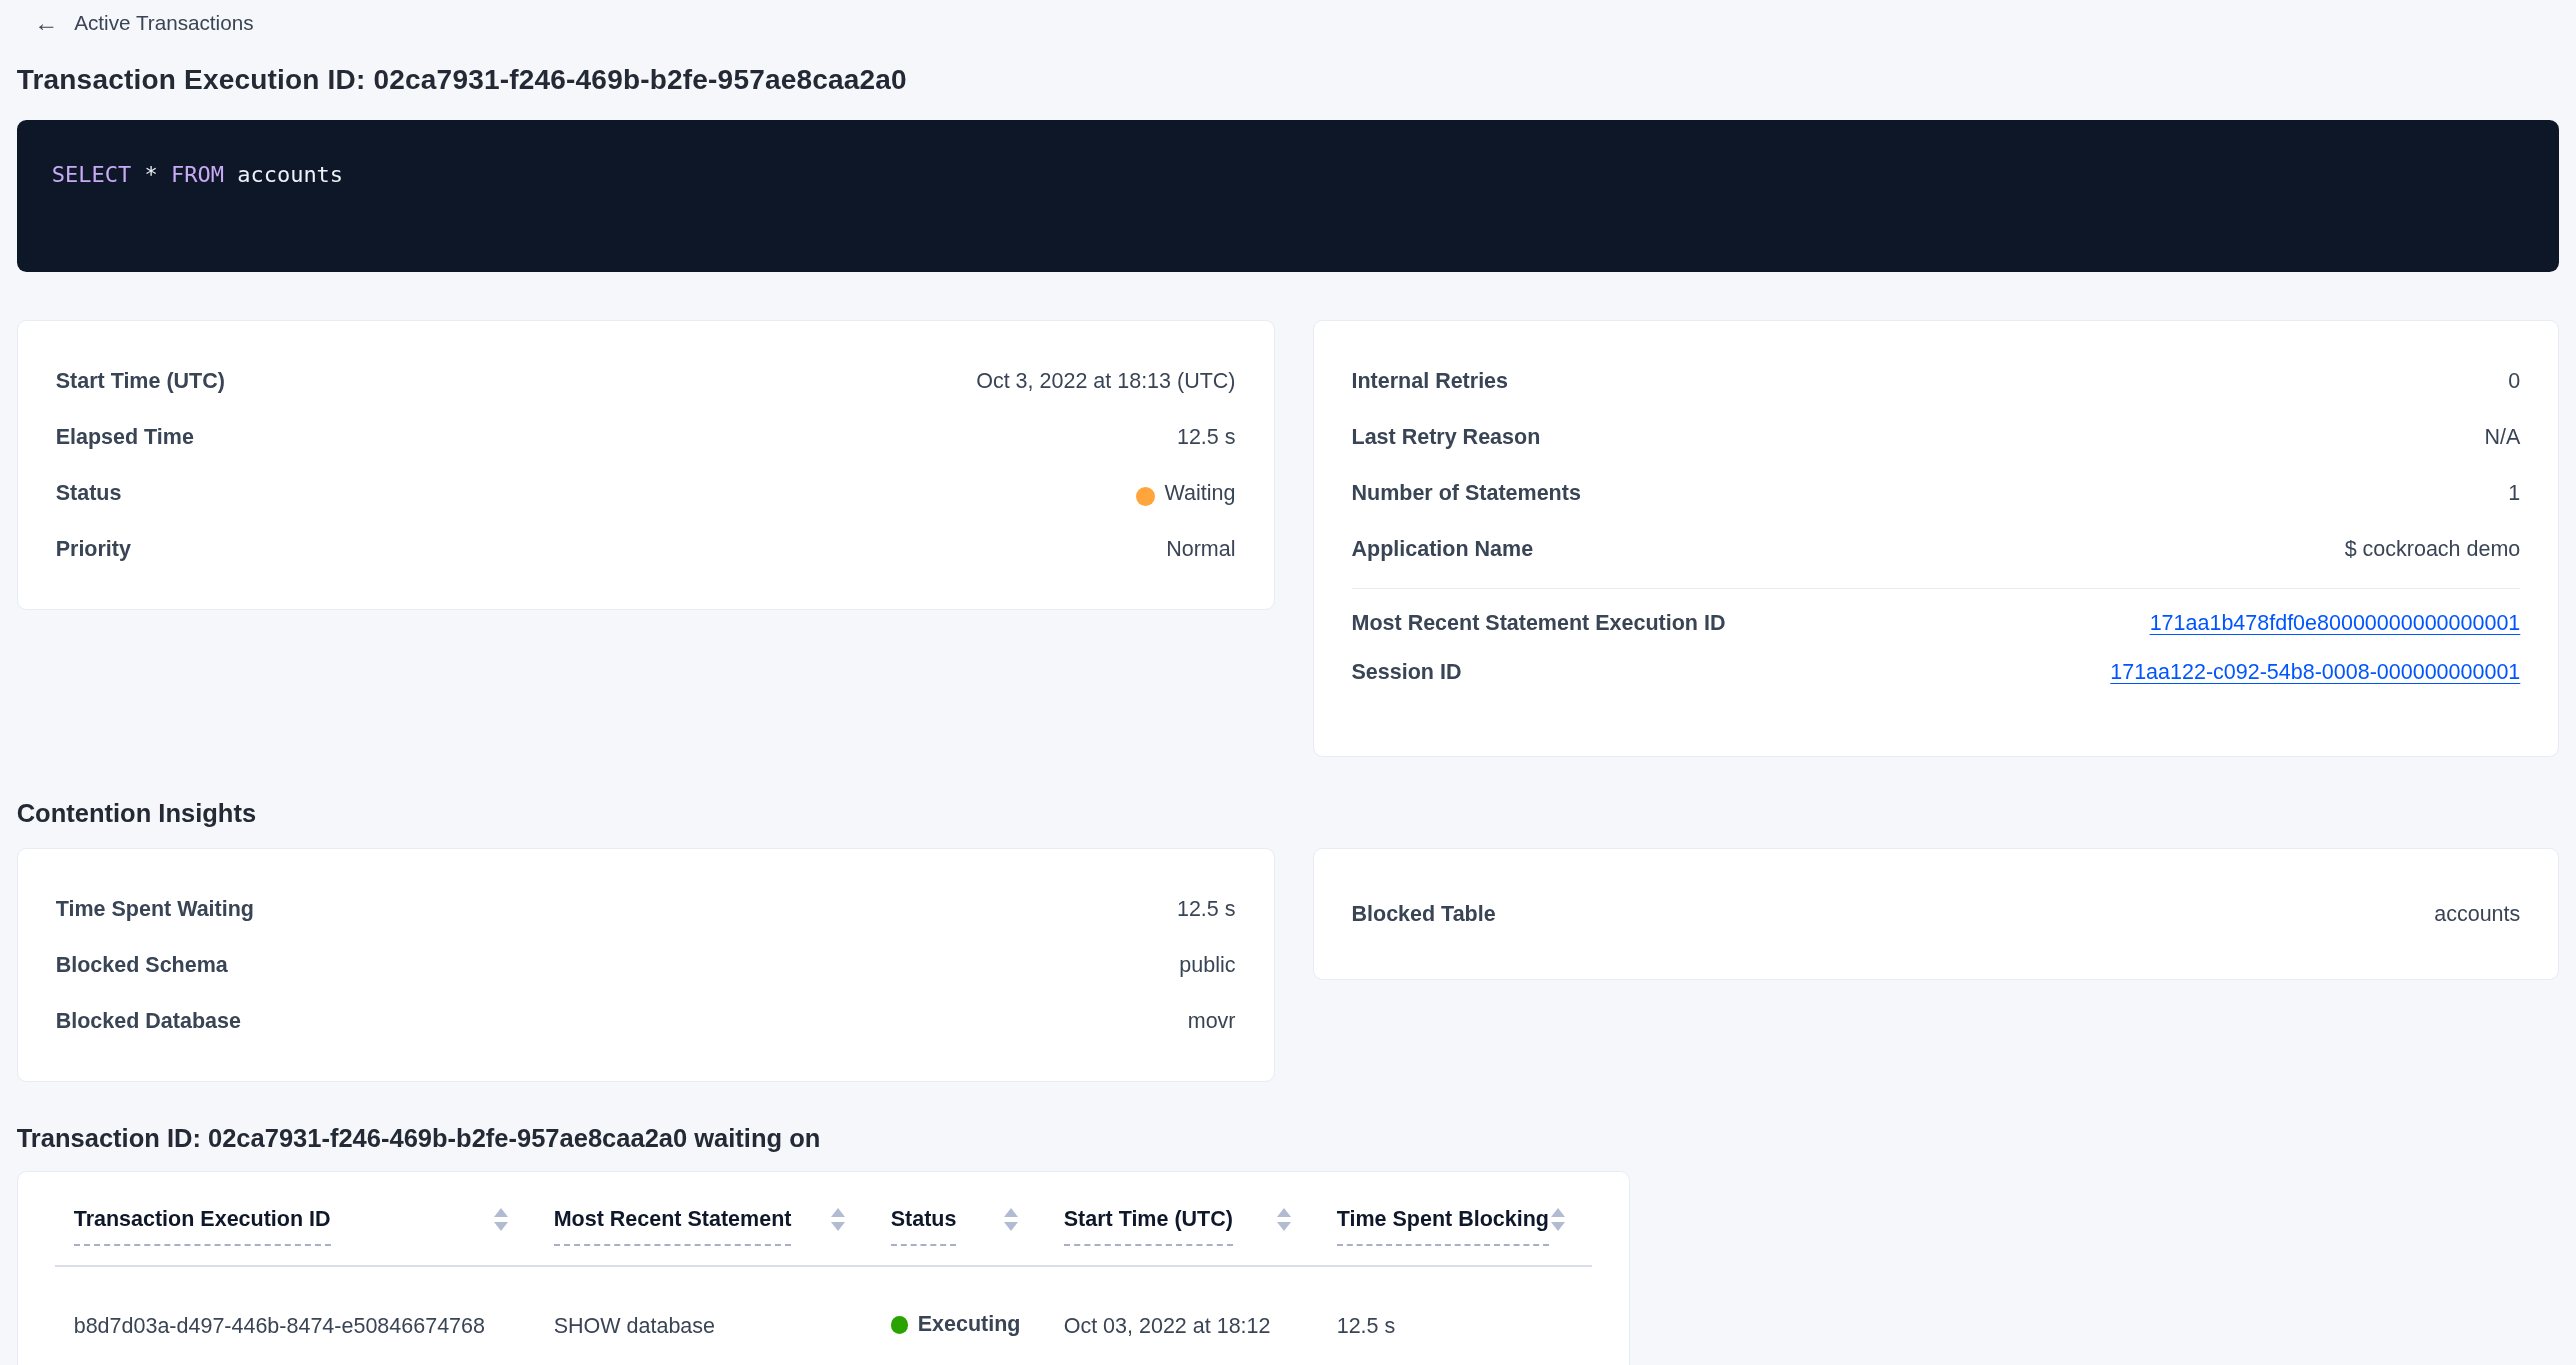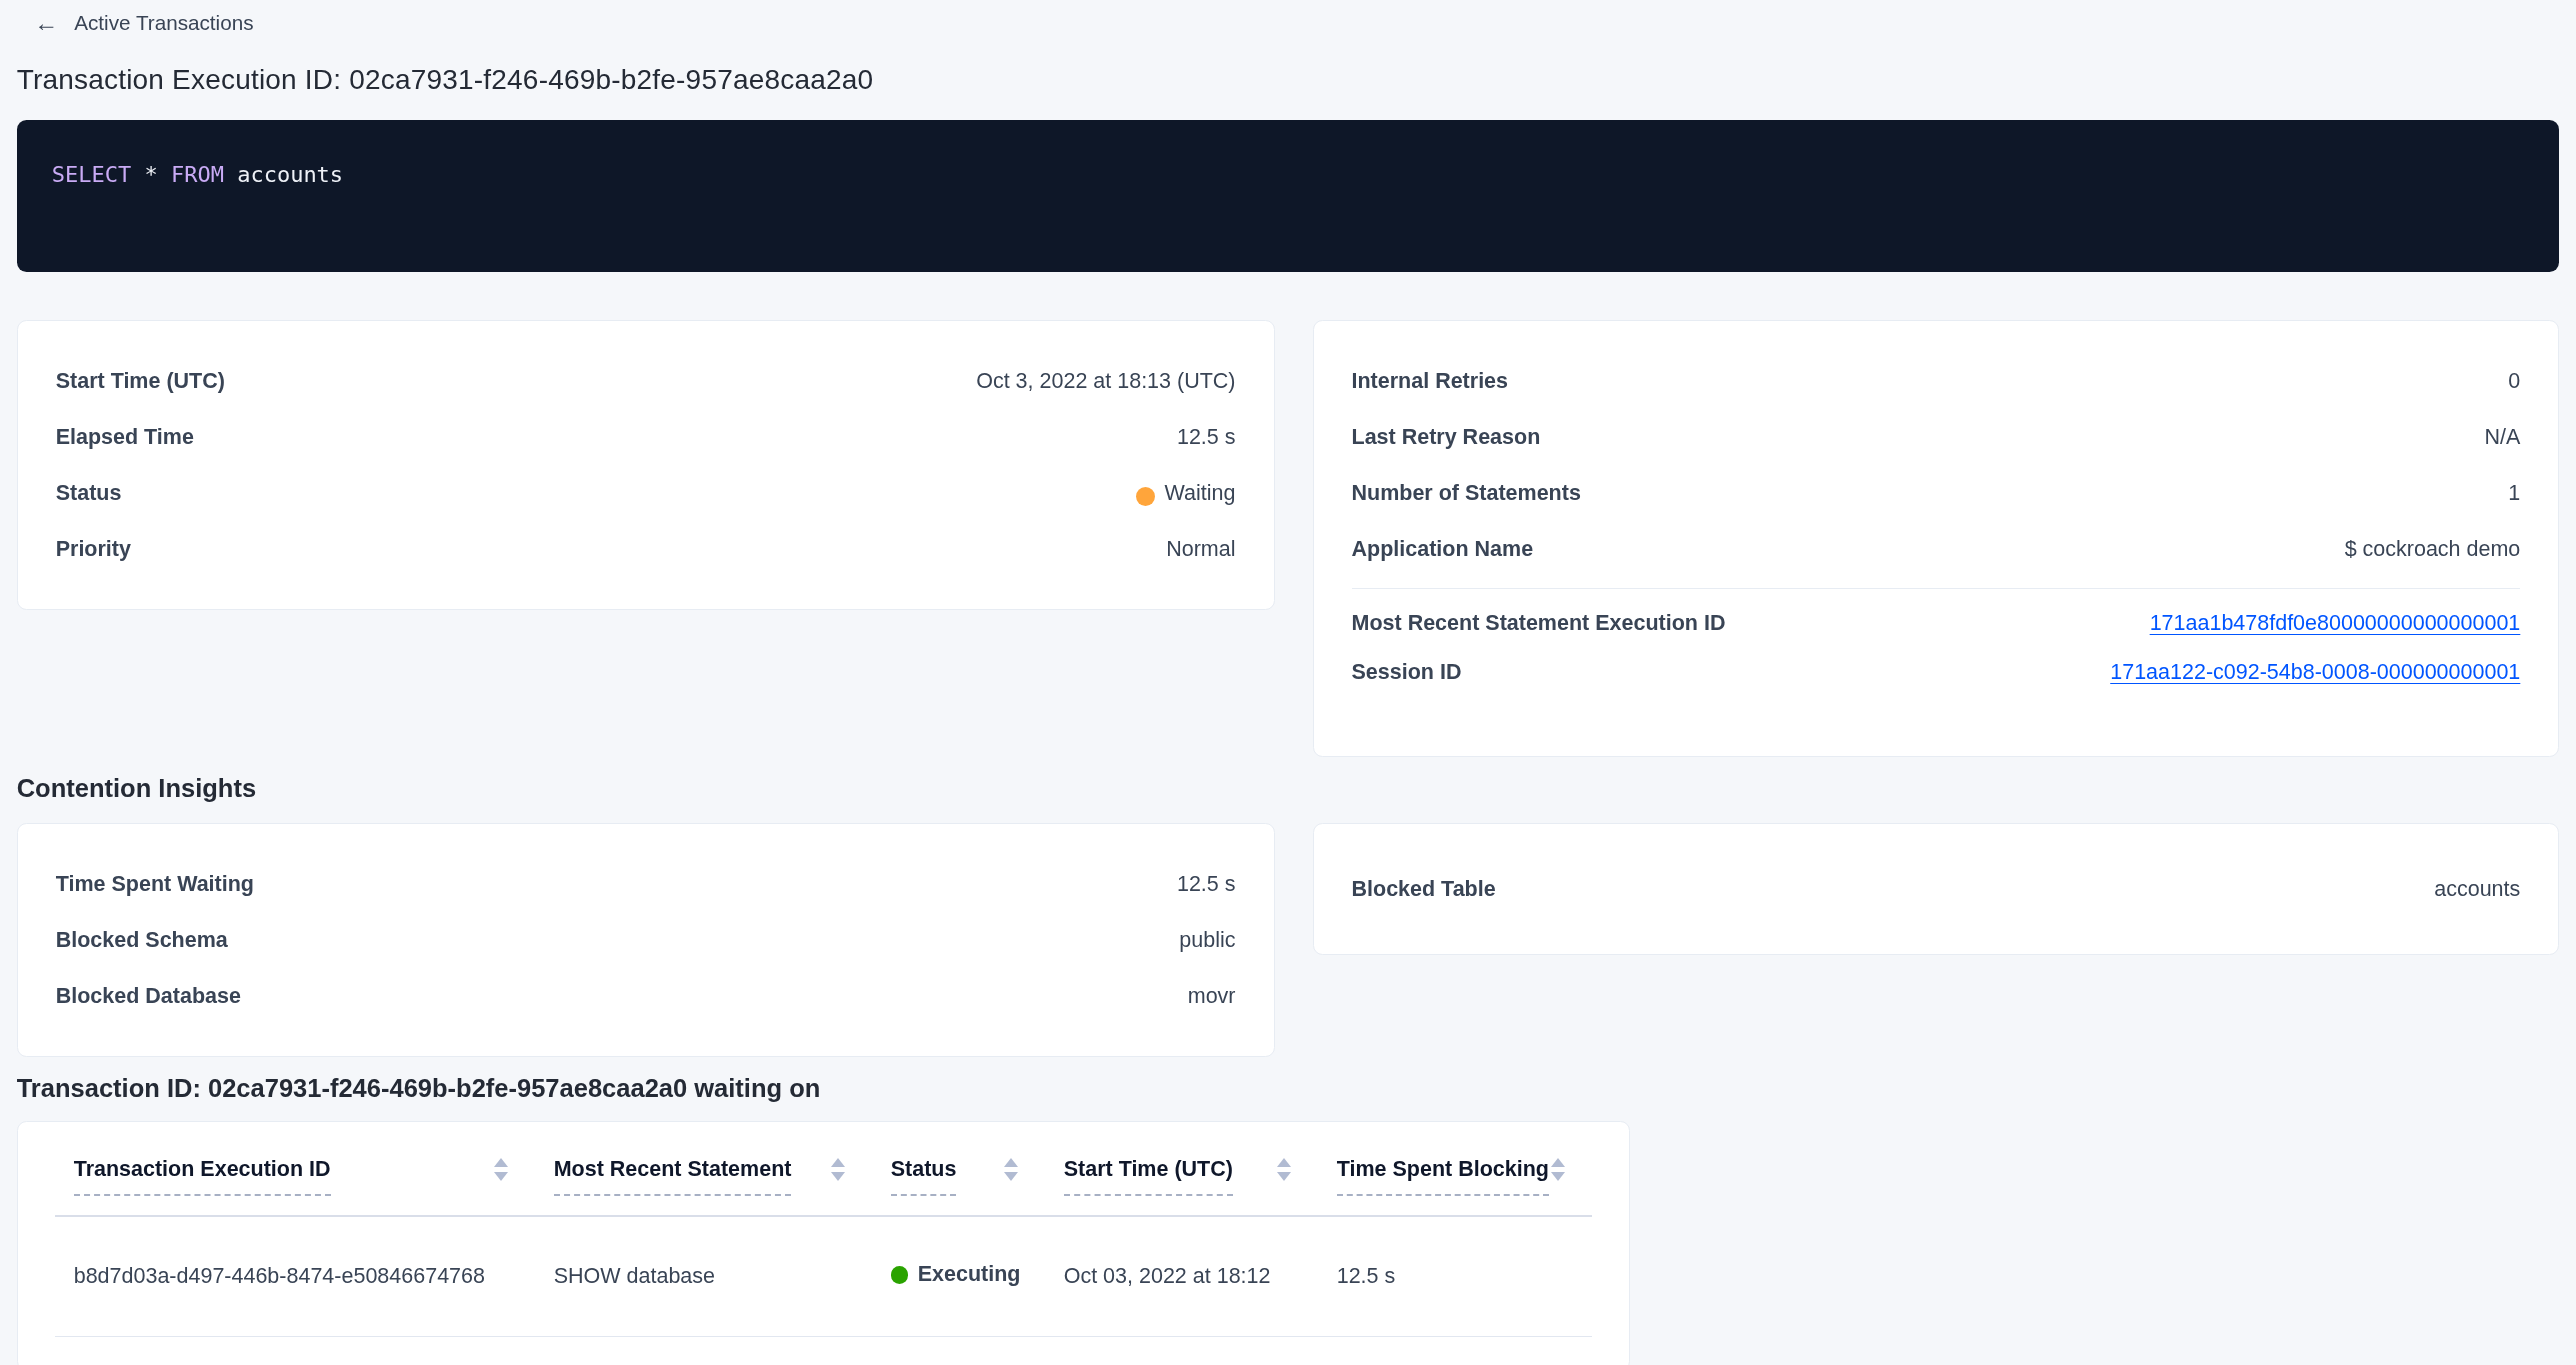--- a/index.html
+++ b/index.html
@@ -14,21 +14,21 @@
 
   
   .back-link {
     display: inline-flex; align-items: center; gap: 16px;
     margin: 11px 0 0 17.5px;
     font-size: 20.7px; color: #394455; cursor: pointer; text-decoration: none;
   }
   .back-arrow { font-size: 24px; line-height: 1; color: #394455; }
   .page-title {
     margin-top: 29px;
-    font-size: 28px; font-weight: 400; color: #242a35;
+    font-size: 28px; font-weight: 700; color: #242a35;
     letter-spacing: 0.2px;
   }
 
   
   .sql-box {
     margin-top: 24px;
     height: 152px; width: 100%;
     background: #0e1728;
     border-radius: 9.5px;
     padding: 41px 35px;
@@ -68,21 +68,21 @@
   .dot-waiting   { background: #ffa53b; }
   .dot-executing { background: #2aa300; width: 17.5px; height: 17.5px; }
 
   .link { color: #0055ff; text-decoration: underline; text-decoration-thickness: 0.8px; text-underline-offset: 4px; cursor: pointer; }
 
   .pad-tall { padding-top: 37px; padding-bottom: 37px; }
   .pad-bottom-lg { padding-bottom: 59px; }
 
   
   .section-heading {
-    margin-top: 17px;
+    margin-top: 42px;
     font-size: 25.5px; font-weight: 700; color: #242a35;
   }
   .section-heading + .cards-row { margin-top: 20.7px; }
 
   
   .table-card {
     margin-top: 17.5px;
     width: 1613px;
     padding: 0 37px 33px;
   }

